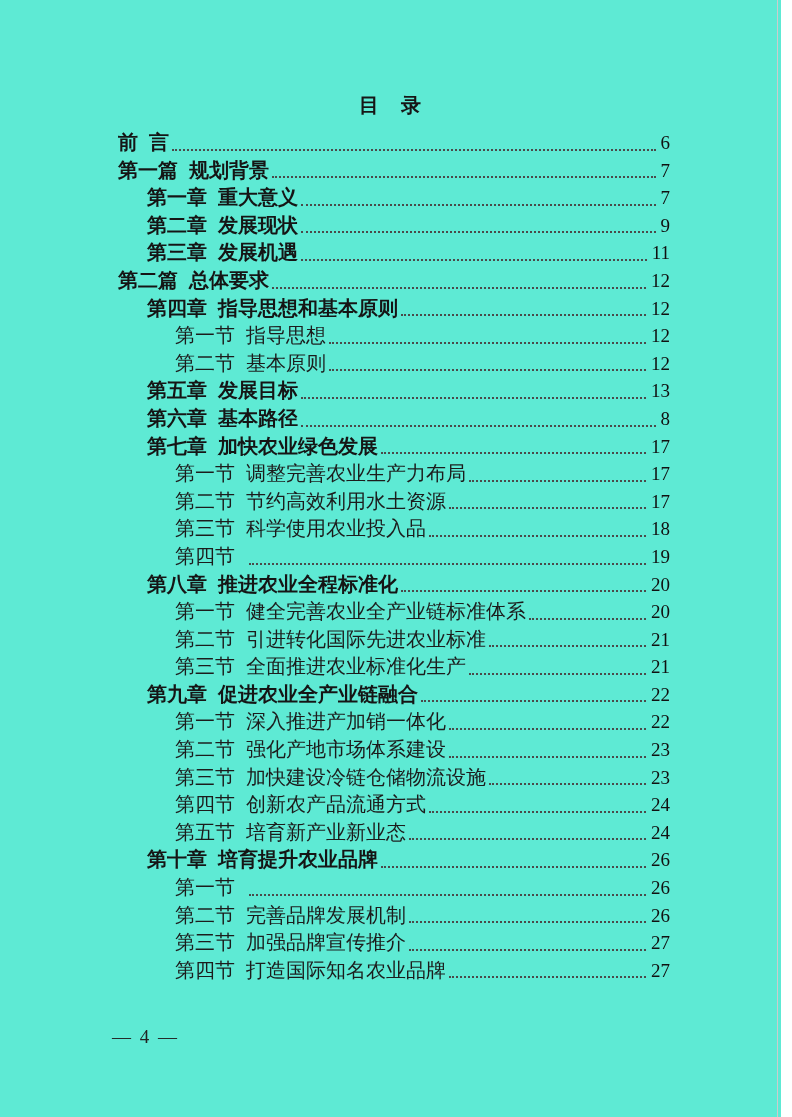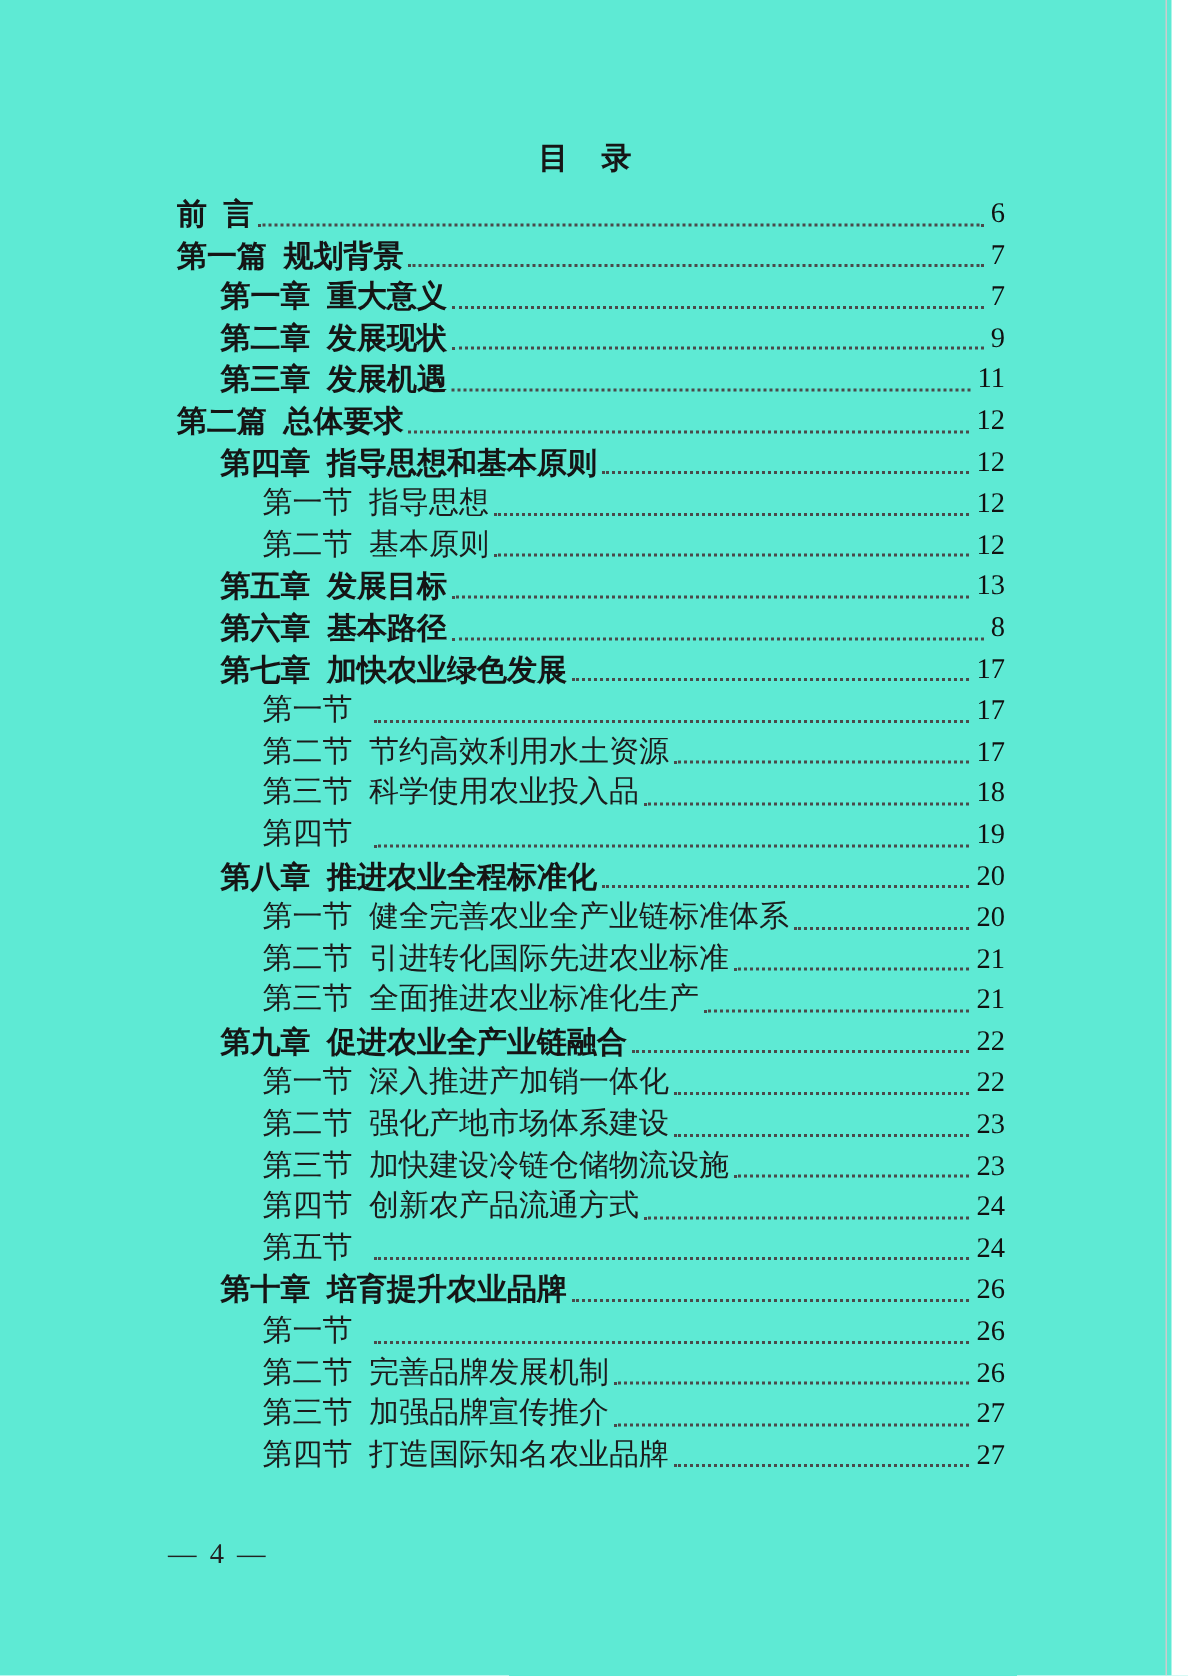--- a/index.html
+++ b/index.html
@@ -180,20 +180,21 @@
 
     <div class="row lv1 hei">
       <span class="num">第七章</span>
       <span class="ttl">加快农业绿色发展</span>
       <span class="leader"></span>
       <span class="pg">17</span>
     </div>
 
     <div class="row lv2 kai">
       <span class="num">第一节</span>
+      <span class="ttl">调整完善农业生产力布局</span>
       <span class="leader"></span>
       <span class="pg">17</span>
     </div>
 
     <div class="row lv2 kai">
       <span class="num">第二节</span>
       <span class="ttl">节约高效利用水土资源</span>
       <span class="leader"></span>
       <span class="pg">17</span>
     </div>
@@ -269,20 +270,21 @@
 
     <div class="row lv2 kai">
       <span class="num">第四节</span>
       <span class="ttl">创新农产品流通方式</span>
       <span class="leader"></span>
       <span class="pg">24</span>
     </div>
 
     <div class="row lv2 kai">
       <span class="num">第五节</span>
+      <span class="ttl">培育新产业新业态</span>
       <span class="leader"></span>
       <span class="pg">24</span>
     </div>
 
     <div class="row lv1 hei">
       <span class="num">第十章</span>
       <span class="ttl">培育提升农业品牌</span>
       <span class="leader"></span>
       <span class="pg">26</span>
     </div>

